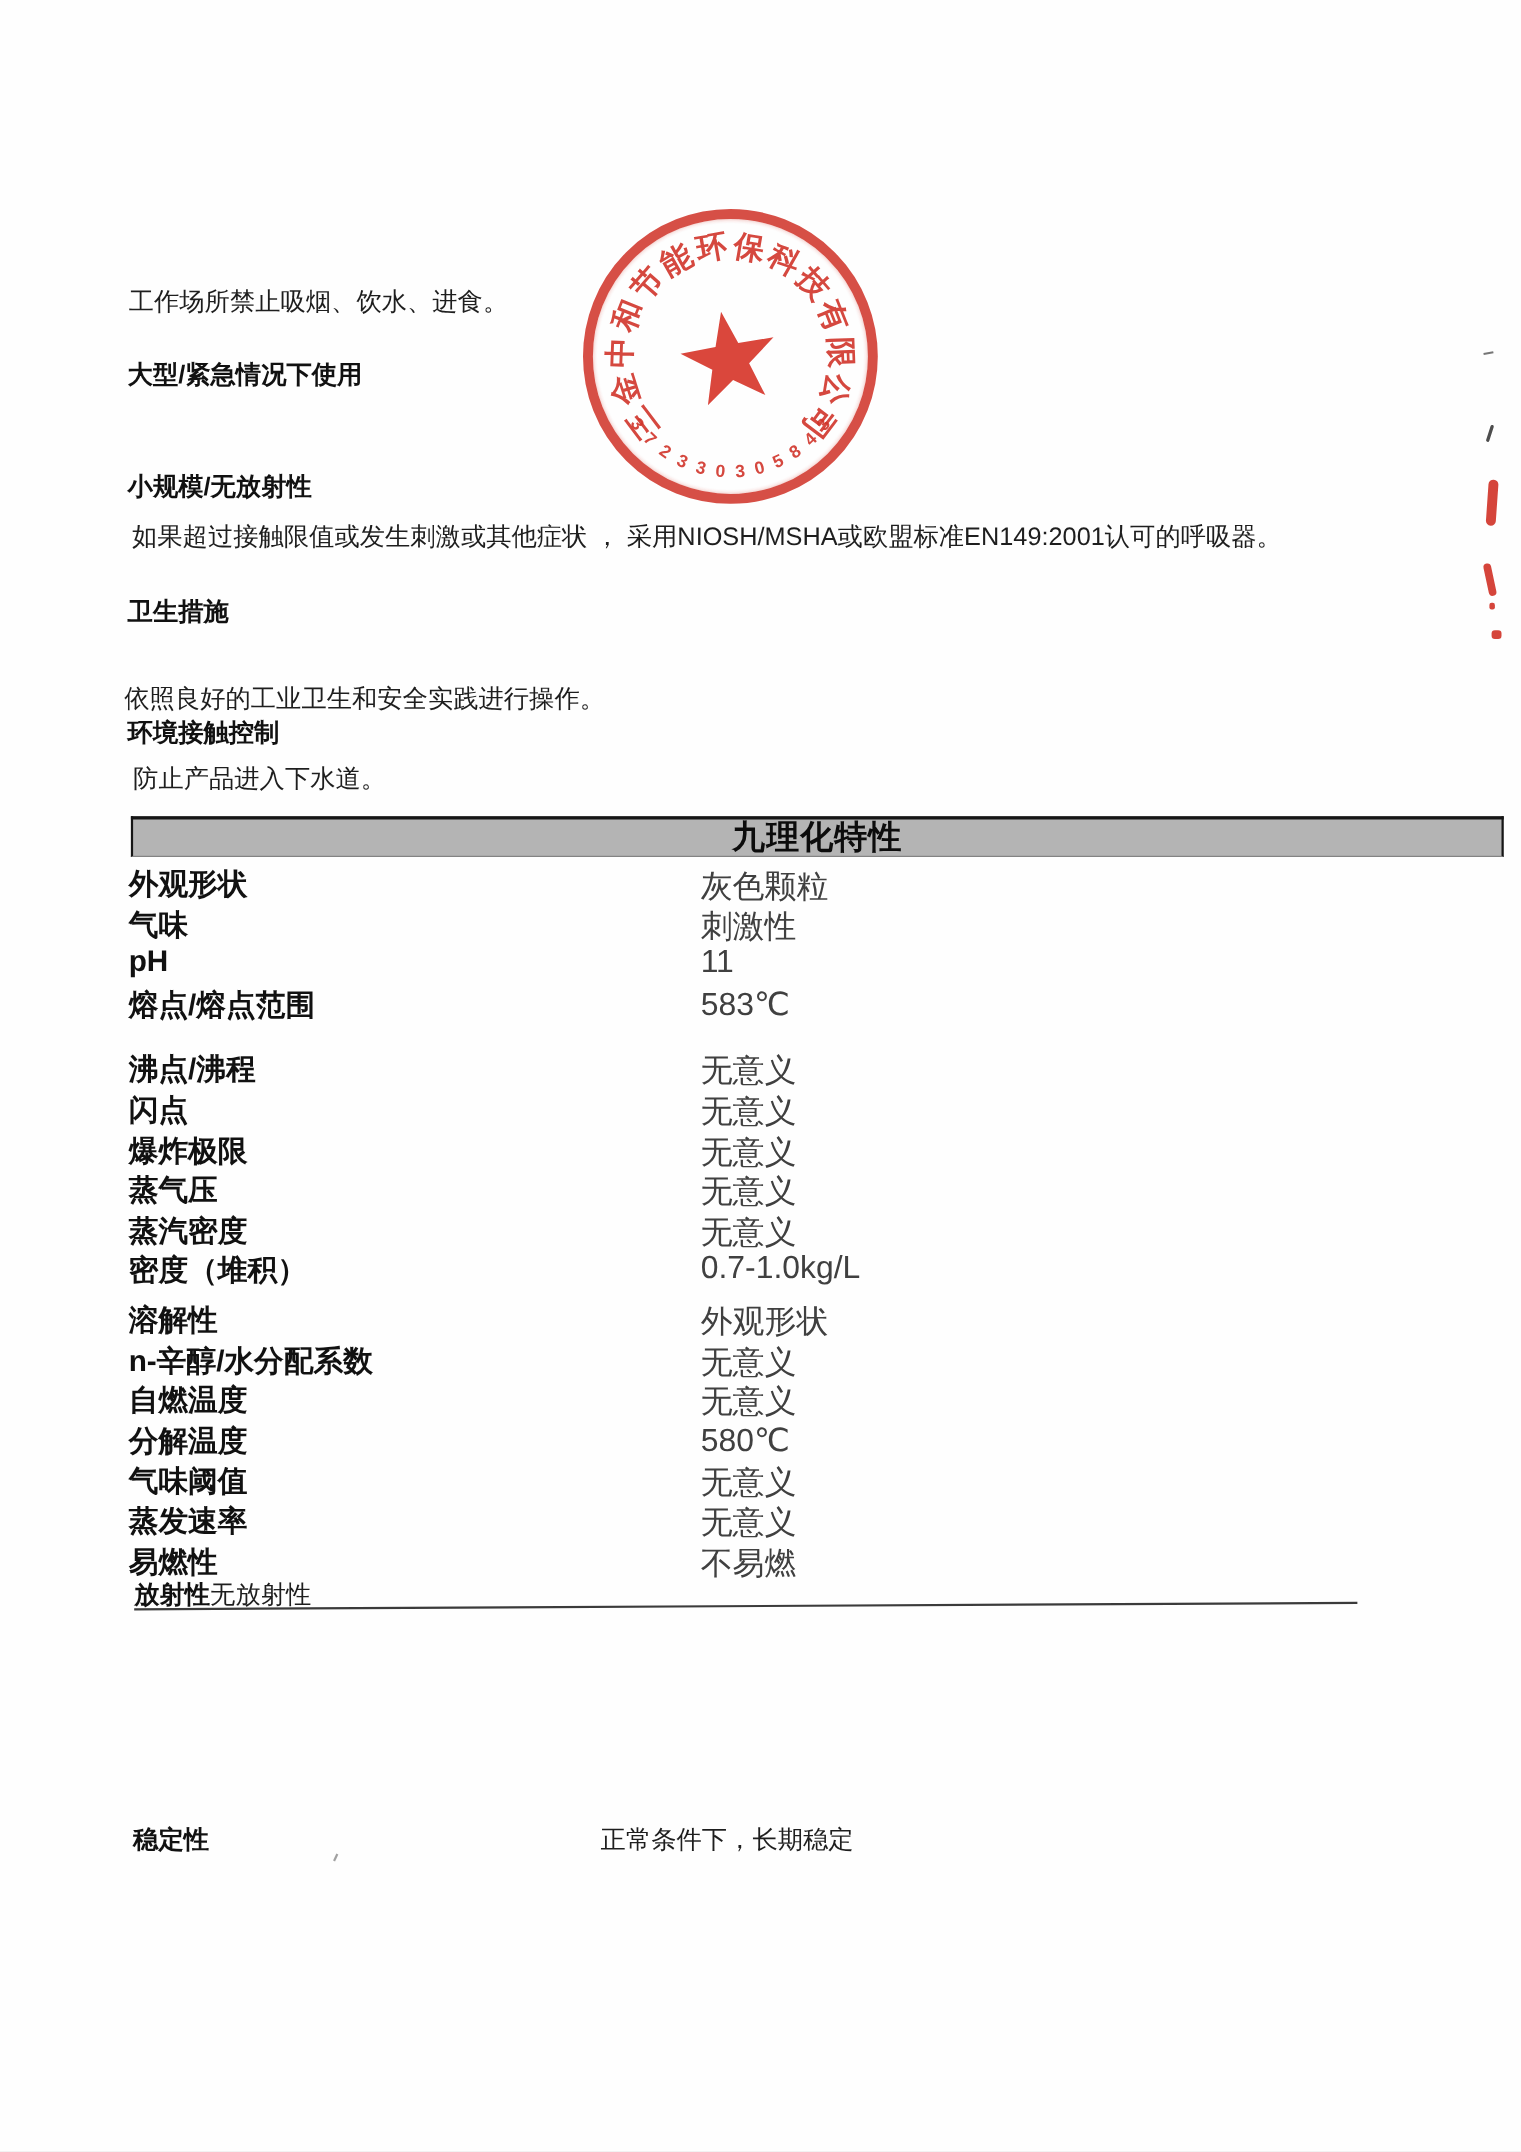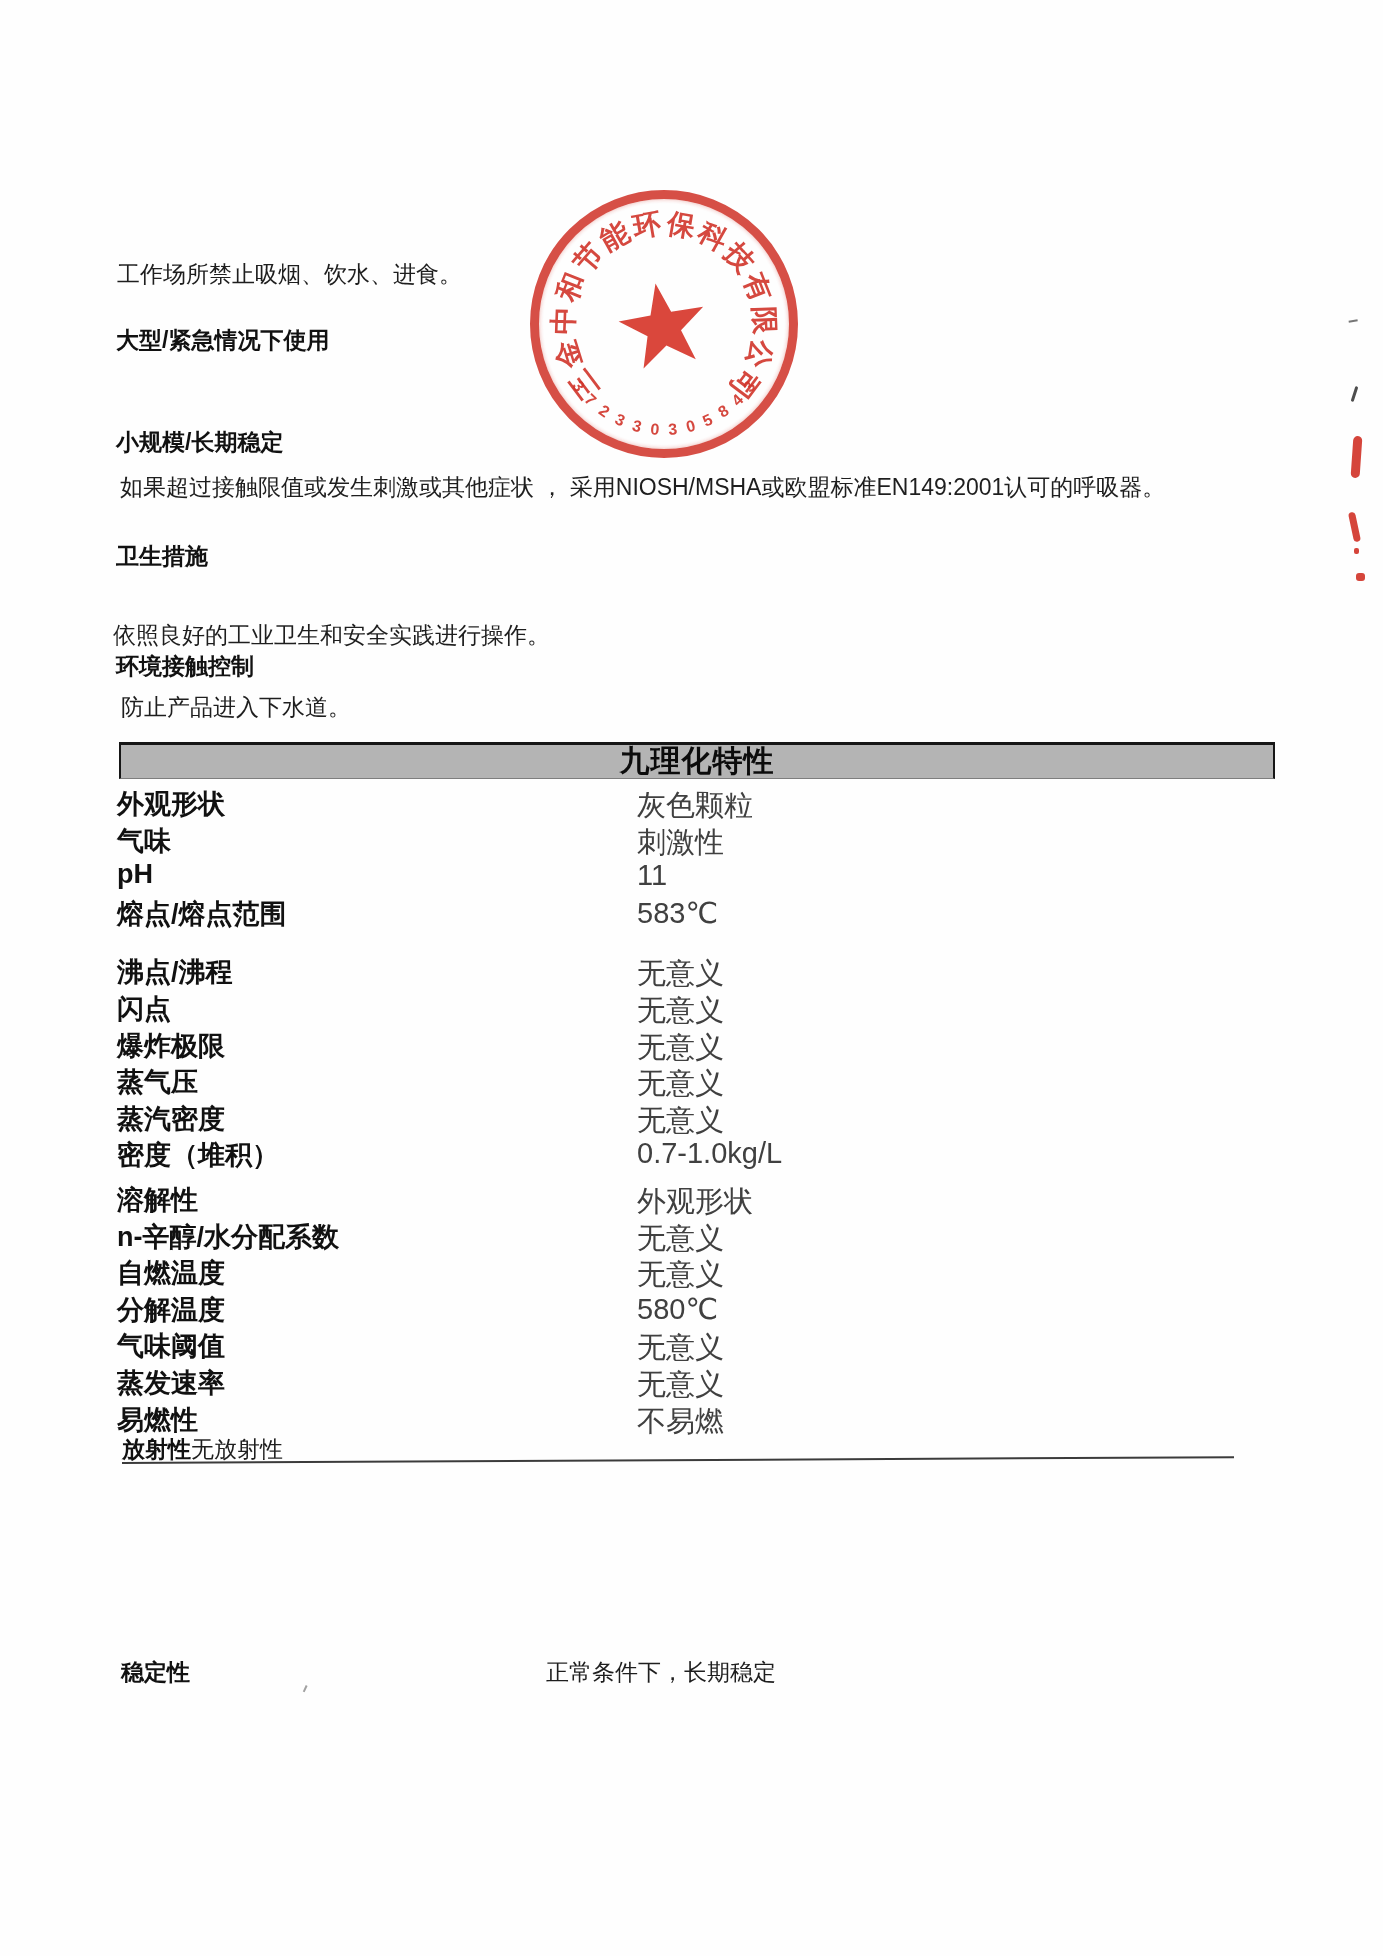--- a/index.html
+++ b/index.html
@@ -68,30 +68,30 @@
 </style>
 </head>
 <body>
 
 <div class="page">
 
   <div class="t" style="left:117px;top:258px">工作场所禁止吸烟、饮水、进食。</div>
 
   <div class="t h" style="left:116px;top:324px">大型/紧急情况下使用</div>
 
-  <div class="t h" style="left:116px;top:426px">小规模/长期稳定</div>
+  <div class="t h" style="left:116px;top:426px">小规模/无放射性</div>
   <div class="t" style="left:120px;top:471px">如果超过接触限值或发生刺激或其他症状 ， 采用NIOSH/MSHA或欧盟标准EN149:2001认可的呼吸器。</div>
 
   <div class="t h" style="left:116px;top:540px">卫生措施</div>
   <div class="t" style="left:113px;top:619px">依照良好的工业卫生和安全实践进行操作。</div>
 
   <div class="t h" style="left:116px;top:650px">环境接触控制</div>
   <div class="t" style="left:121px;top:691px">防止产品进入下水道。</div>
 
-  <div class="barhdr" style="left:119px;top:742px;width:1156px;height:37px">
+  <div class="barhdr" style="left:119px;top:742px;width:1248px;height:37px">
     <span>九理化特性</span>
   </div>
 
   <div class="proptable">
       <div class="prow"><span class="plabel">外观形状</span><span class="pvalue">灰色颗粒</span></div>
       <div class="prow"><span class="plabel">气味</span><span class="pvalue">刺激性</span></div>
       <div class="prow"><span class="plabel">pH</span><span class="pvalue">11</span></div>
       <div class="prow"><span class="plabel">熔点/熔点范围</span><span class="pvalue">583℃</span></div>
       <div class="prow" style="margin-top: 22px;"><span class="plabel">沸点/沸程</span><span class="pvalue">无意义</span></div>
       <div class="prow"><span class="plabel">闪点</span><span class="pvalue">无意义</span></div>

